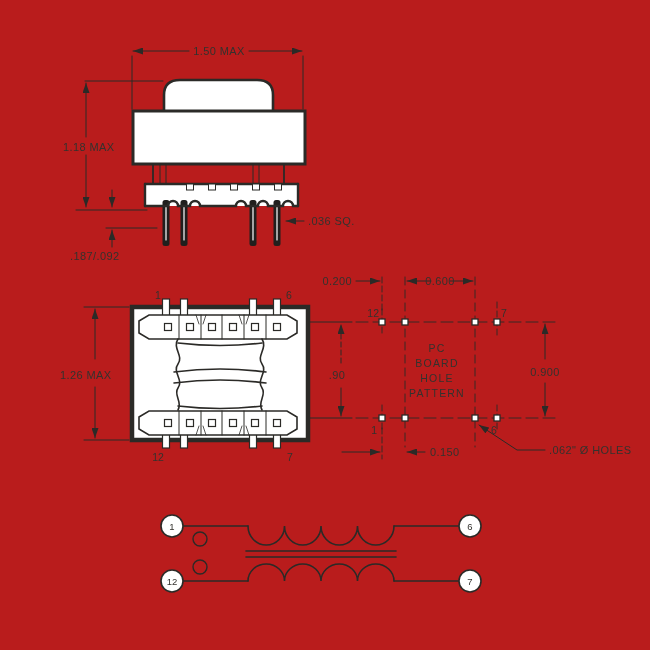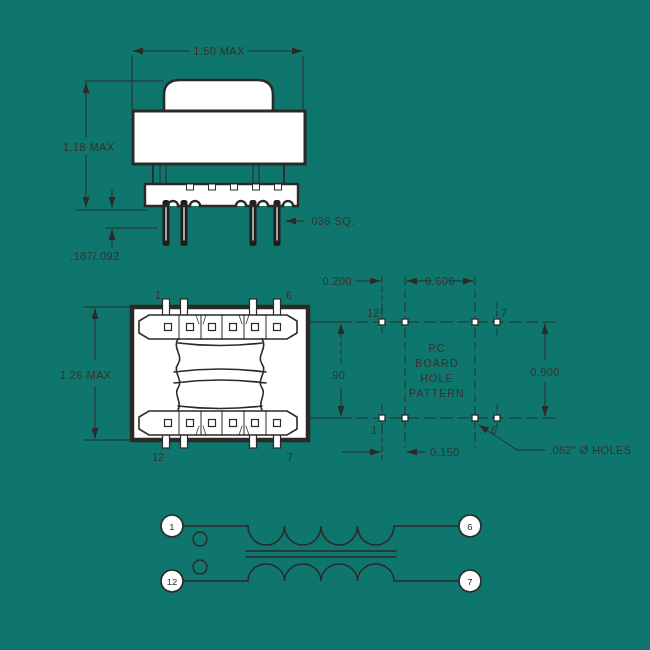--- a/index.html
+++ b/index.html
@@ -1,19 +1,19 @@
 <!DOCTYPE html>
 <html><head>
 <meta charset="utf-8">
 <style>
   html,body{margin:0;padding:0;background:#ffffff;}
   .sheet{
     position:relative;
     width:650px;height:650px;
-    background:#0f766e;
+    background:#b91c1c;
     font-family:"Liberation Sans", sans-serif;
   }
   svg text{
     font-family:"Liberation Sans", sans-serif;
     fill:#34322e;
   }
   .dim{font-size:11px;letter-spacing:.4px;}
   .lbl{font-size:10.5px;}
   .ttl{font-size:10.5px;letter-spacing:1.2px;}
   .pinnum{font-size:9.5px;}

